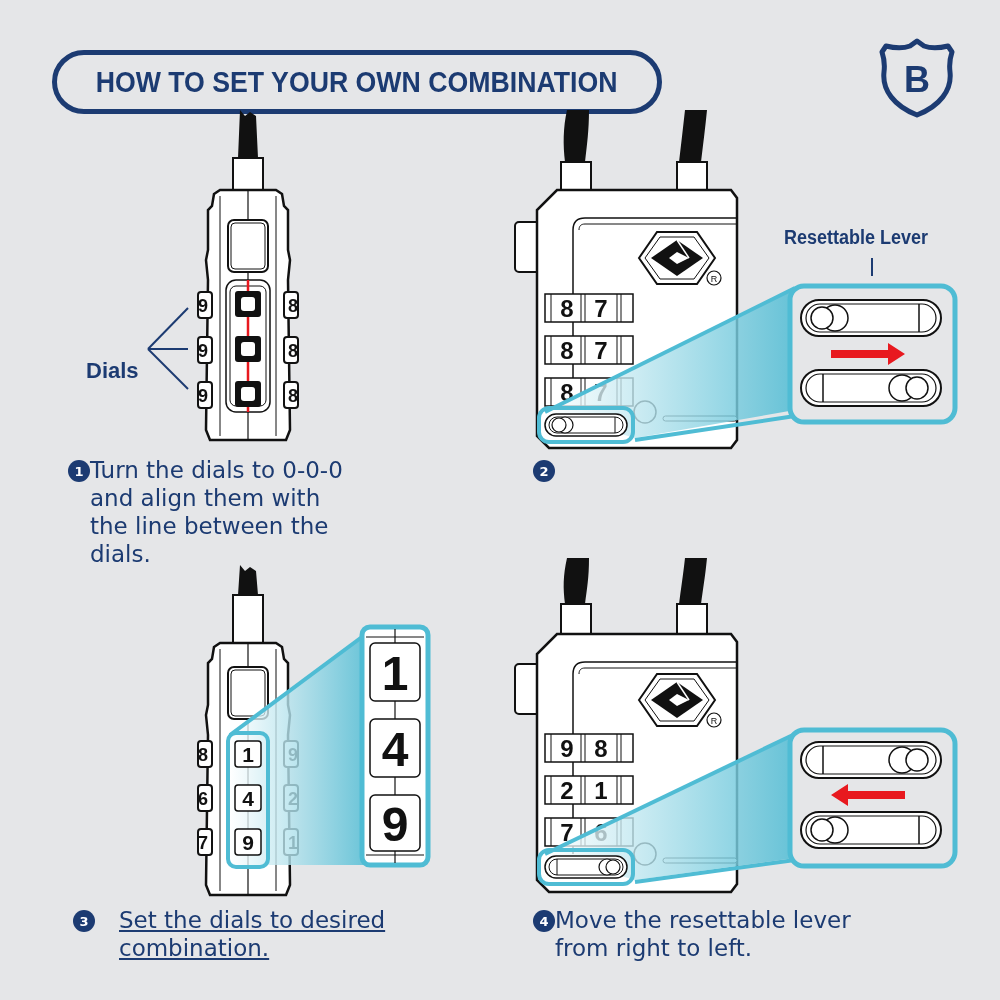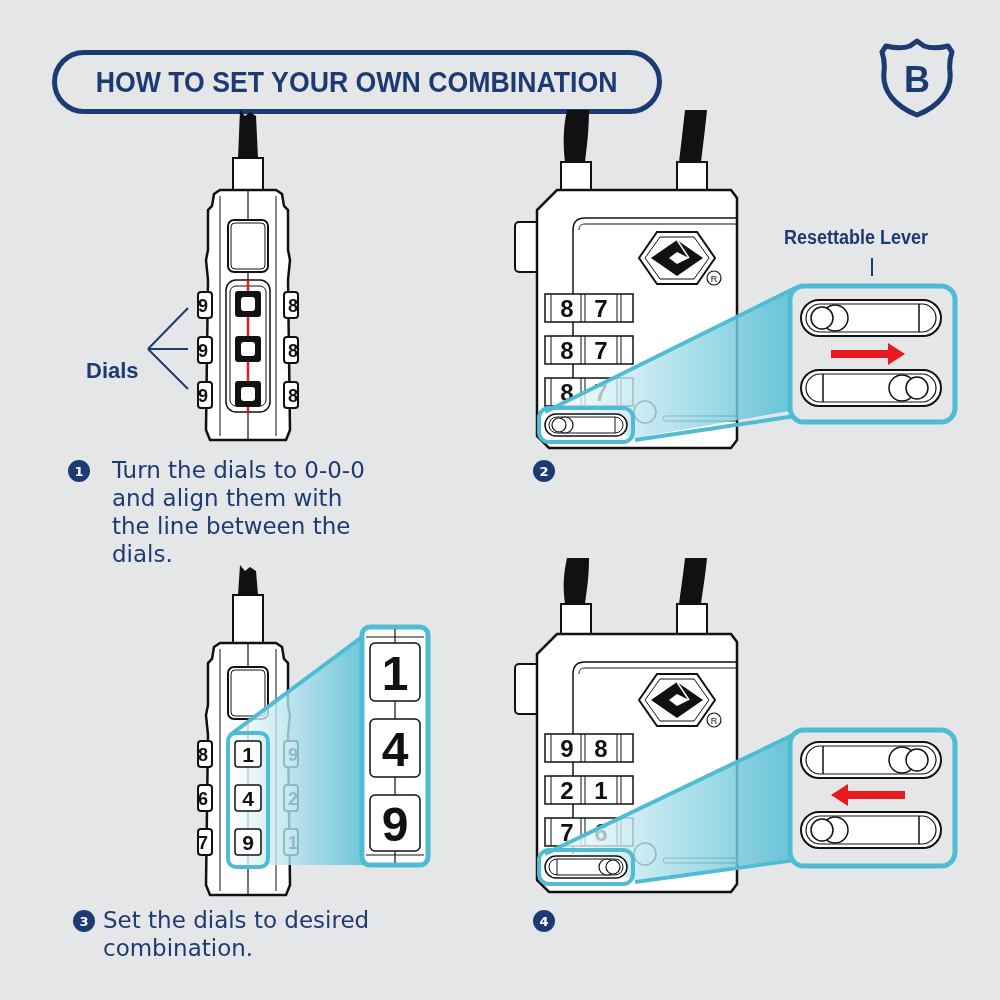--- a/index.html
+++ b/index.html
@@ -2,21 +2,21 @@
 <html><head>
 <meta charset="utf-8">
 <style>
   html,body{margin:0;padding:0;}
   body{width:1000px;height:1000px;background:#e5e6e8;position:relative;overflow:hidden;font-family:"Liberation Sans",sans-serif;}
   .title-pill{position:absolute;left:52px;top:50px;width:610px;height:64px;border:5px solid #1c3b72;border-radius:32px;box-sizing:border-box;display:flex;align-items:center;justify-content:center;}
   .title-text{font-family:"Liberation Sans",sans-serif;font-weight:bold;font-size:29px;color:#1c3b72;letter-spacing:0px;transform:scaleX(0.92);white-space:nowrap;}
   .logo{position:absolute;left:878px;top:38px;width:78px;height:80px;}
   .step{position:absolute;display:flex;align-items:flex-start;}
   .badge{width:22px;height:22px;border-radius:50%;background:#1c3b72;color:#fff;font-size:13px;font-weight:bold;display:flex;align-items:center;justify-content:center;flex-shrink:0;margin-top:4px;font-family:"DejaVu Sans",sans-serif;}
-  .step-text{font-family:"DejaVu Sans",sans-serif;font-size:23px;line-height:28px;color:#1c3b72;margin-left:22px;white-space:pre-line;}
+  .step-text{font-family:"DejaVu Sans",sans-serif;font-size:23px;line-height:28px;color:#1c3b72;white-space:pre-line;}
   .label{position:absolute;font-family:"Liberation Sans",sans-serif;font-weight:bold;color:#1c3b72;white-space:nowrap;}
   svg.illu{position:absolute;overflow:visible;}
 </style>
 </head>
 <body>
 
 <div class="title-pill">
   <span class="title-text">HOW TO SET YOUR OWN COMBINATION</span>
 </div>
 
@@ -243,21 +243,21 @@
   </g>
   <g font-family="Liberation Sans, sans-serif" font-weight="bold" font-size="48" fill="#111" text-anchor="middle">
     <text x="205" y="125">1</text>
     <text x="205" y="201">4</text>
     <text x="205" y="276">9</text>
   </g>
 </svg>
 
 <div class="step" style="left:73px;top:906px;">
   <span class="badge">3</span>
-  <span class="step-text" style="margin-left:8px;">Set the dials to desired
+  <span class="step-text" style="margin-left:24px;text-decoration:underline;">Set the dials to desired
 combination.</span>
 </div>
 
 <svg class="illu" style="left:505px;top:558px;" width="460" height="340" viewBox="0 0 460 340">
   <defs>
     <linearGradient id="tealfade4" x1="0" y1="0" x2="1" y2="0">
       <stop offset="0" stop-color="#ffffff" stop-opacity="0.9"></stop>
       <stop offset="1" stop-color="#4fbcd4"></stop>
     </linearGradient>
   </defs>
@@ -332,13 +332,15 @@
 
   <rect x="296" y="254" width="140" height="36" rx="18" fill="#fff" stroke="#111" stroke-width="2"></rect>
   <rect x="301" y="258" width="130" height="28" rx="14" fill="none" stroke="#111" stroke-width="1.2"></rect>
   <circle cx="330" cy="272" r="13" fill="#fff" stroke="#111" stroke-width="1.5"></circle>
   <circle cx="317" cy="272" r="11" fill="#fff" stroke="#111" stroke-width="1.5"></circle>
   <line x1="414" y1="258" x2="414" y2="286" stroke="#111" stroke-width="1.5"></line>
 </svg>
 
 <div class="step" style="left:533px;top:906px;">
   <span class="badge">4</span>
+  <span class="step-text">Move the resettable lever
+from right to left.</span>
 </div>
 
 </body></html>

